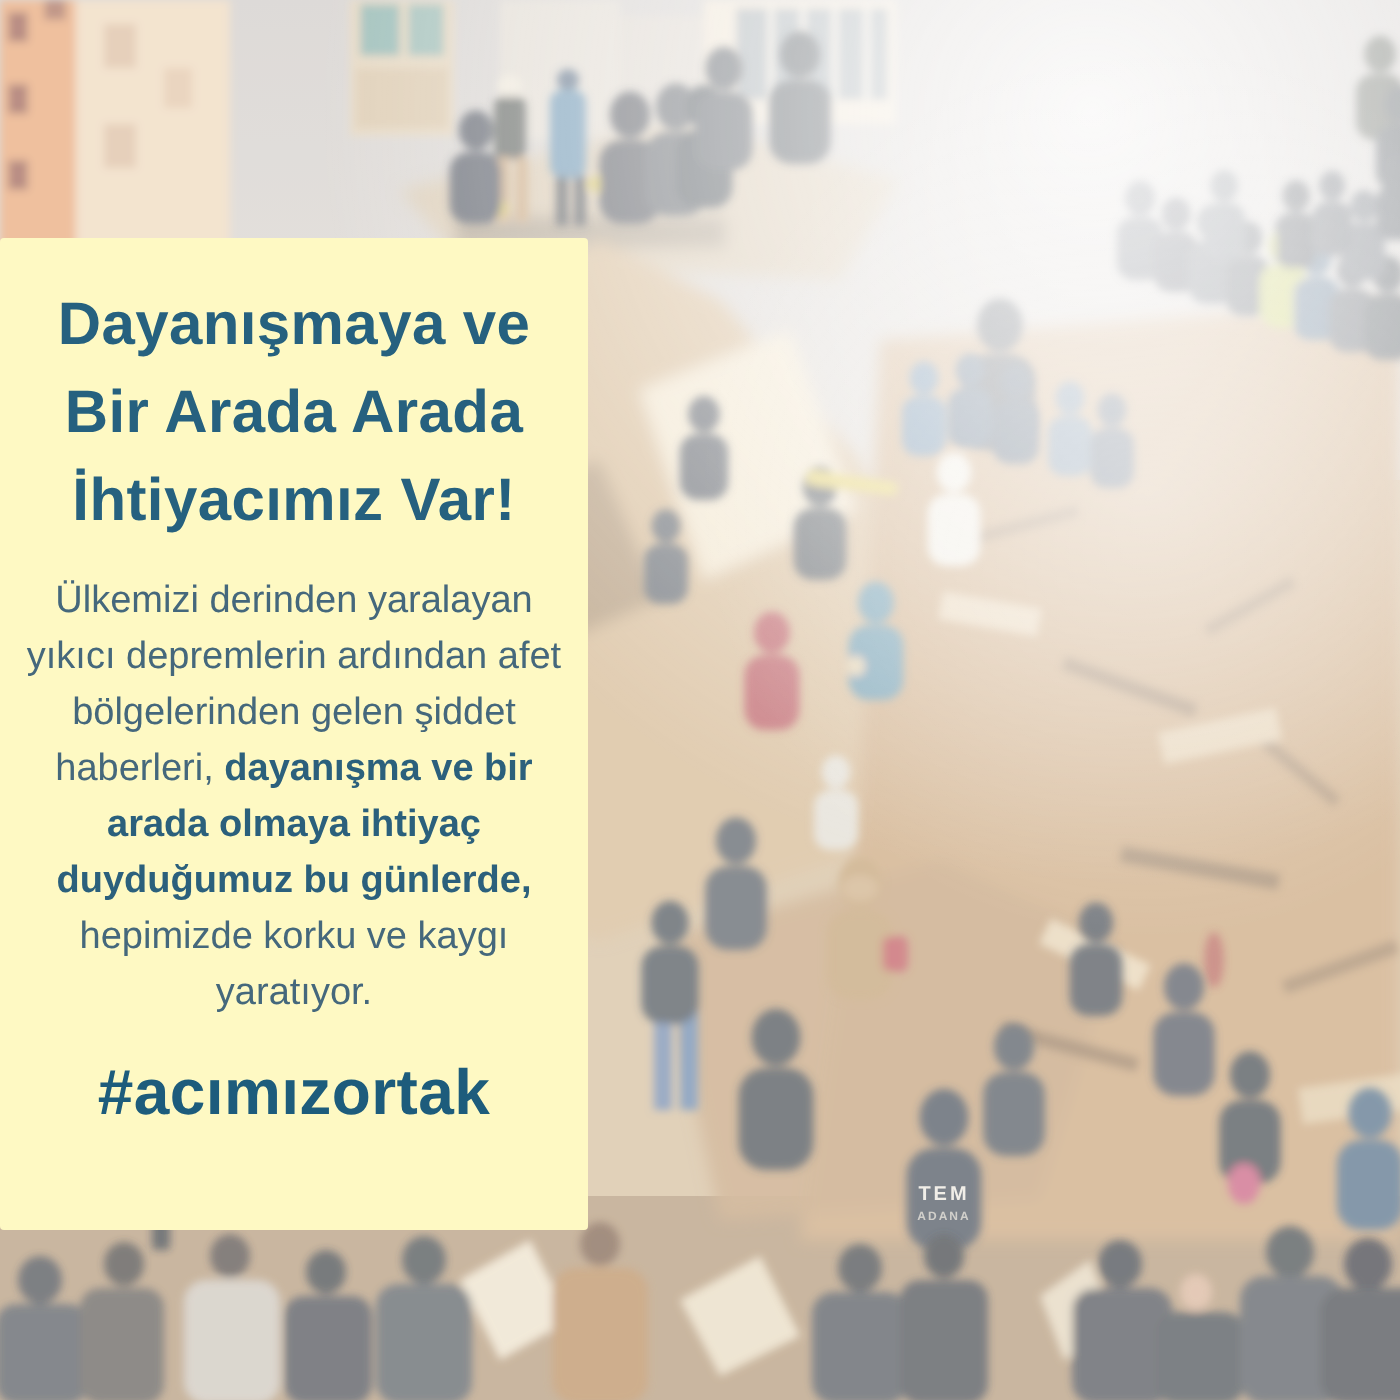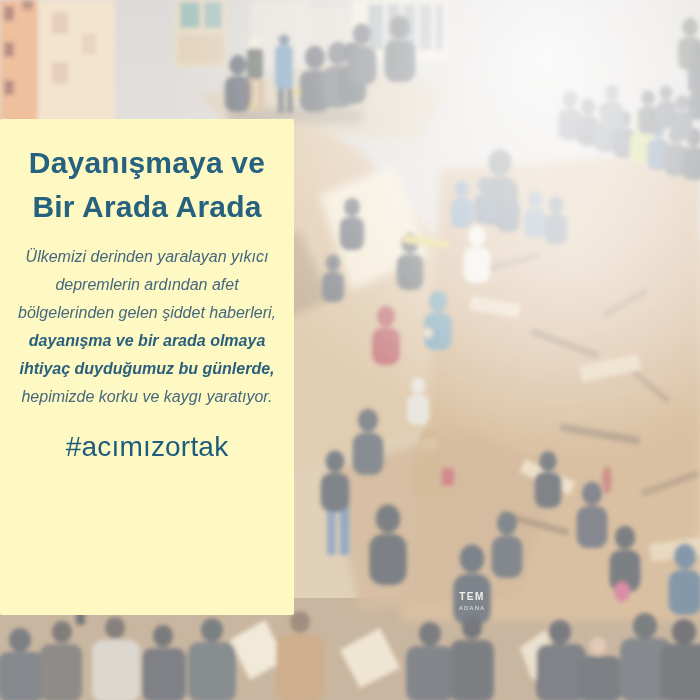--- a/index.html
+++ b/index.html
@@ -14,26 +14,26 @@
     background:#fef9c3;border-radius:2px;box-sizing:border-box;
     display:flex;flex-direction:column;align-items:center;text-align:center;
     padding:22px 7px 0 7px;
   }
   .headline{
     margin:0;font-size:30px;line-height:44px;font-weight:700;
     color:#26617f;letter-spacing:.2px;
   }
   .headline span{display:block;}
   .bodytext{
-    margin:14px 0 0 0;font-size:16px;line-height:28px;
-    color:#45687c;font-weight:400;font-style:italic;
+    margin:14px 0 0 0;font-size:19px;line-height:28px;
+    color:#45687c;font-weight:400;
   }
   .bodytext .b{font-weight:700;color:#2b607c;}
   .tags{
-    margin-top:20px;font-size:28px;line-height:31px;font-weight:400;
+    margin-top:20px;font-size:32px;line-height:31px;font-weight:700;
     color:#1d5c7c;letter-spacing:.2px;
   }
   .jacket-label{font-family:"Liberation Sans",sans-serif;font-weight:700;}
 </style>
 </head>
 <body>
 
 <div class="canvas">
 
   <svg class="photo" viewBox="0 0 700 700" xmlns="http://www.w3.org/2000/svg">
@@ -228,20 +228,21 @@
       <rect x="0" y="0" width="700" height="700" fill="#ffffff" opacity="0.38"></rect>
       <rect x="0" y="0" width="700" height="700" fill="url(#fog)"></rect>
       <rect x="0" y="0" width="700" height="700" fill="url(#fog2)"></rect>
     </g>
   </svg>
 
   <div class="panel">
     <h1 class="headline">
       <span>Dayanışmaya ve</span>
       <span>Bir Arada Arada</span>
+      <span>İhtiyacımız Var!</span>
     </h1>
     <p class="bodytext"><span>Ülkemizi derinden yaralayan yıkıcı depremlerin ardından afet bölgelerinden gelen şiddet haberleri, </span><span class="b">dayanışma ve bir arada olmaya ihtiyaç duyduğumuz bu günlerde,</span><span> hepimizde korku ve kaygı yaratıyor.</span></p>
     <div class="tags">
       <div>#acımızortak</div>
     </div>
   </div>
 
 </div>
 
 </body></html>

